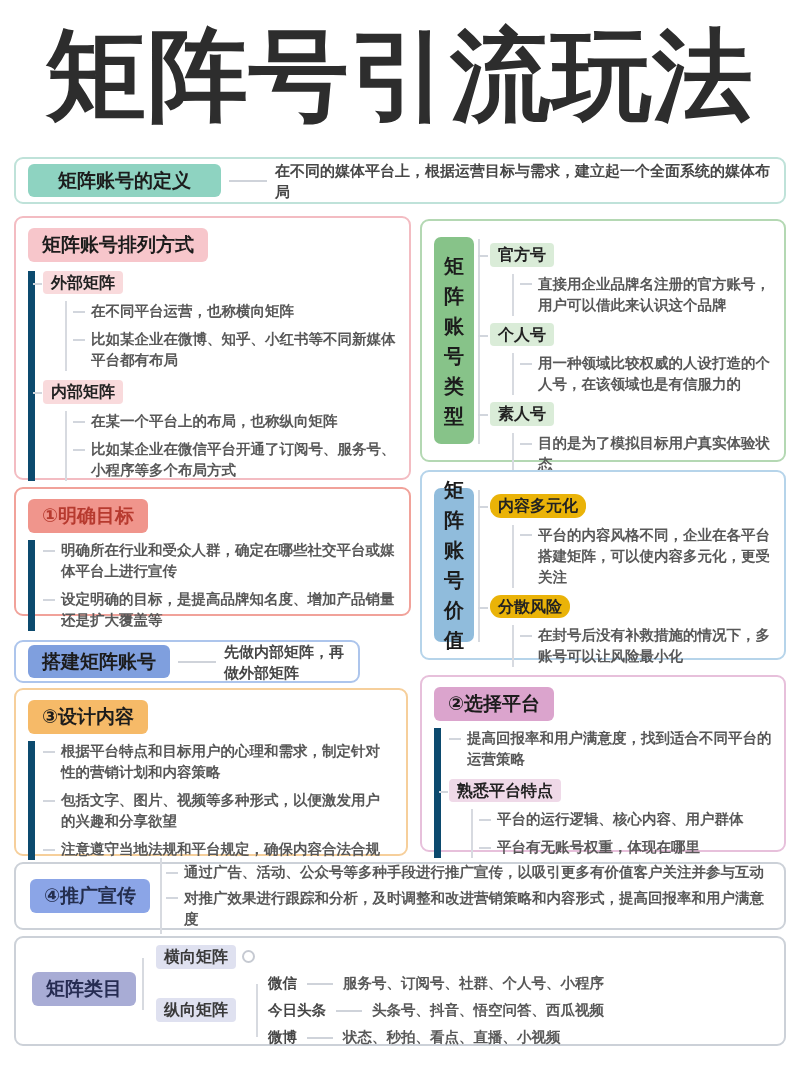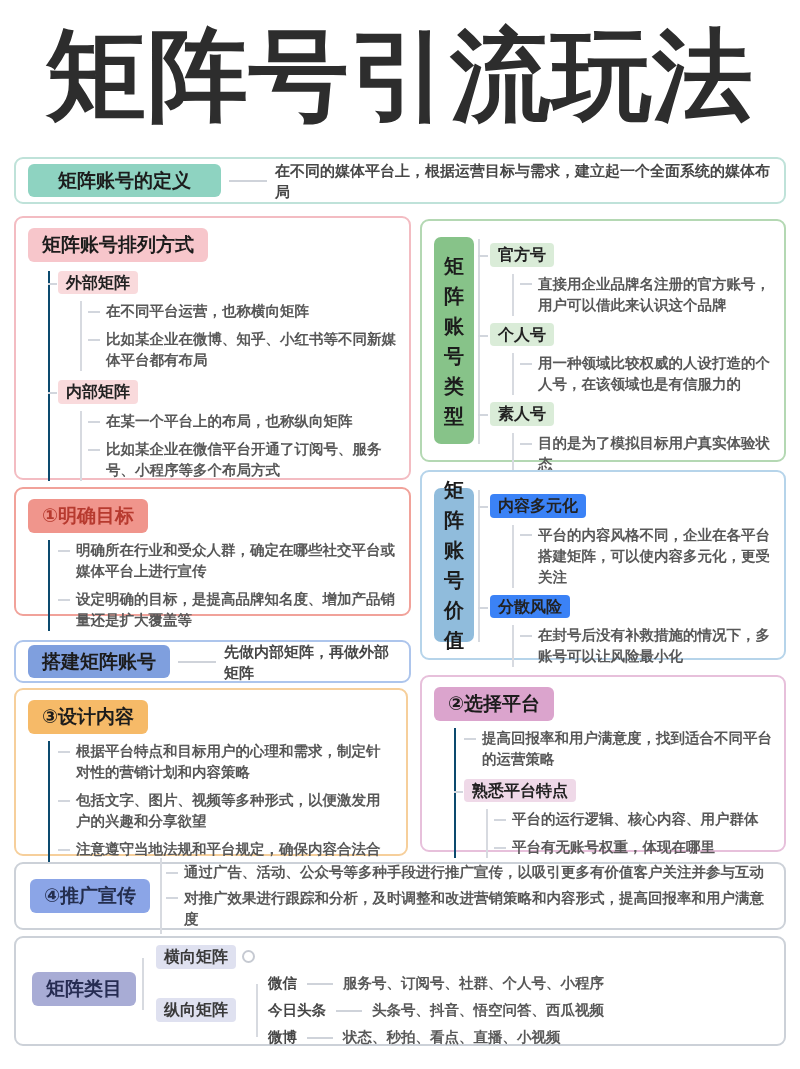--- a/index.html
+++ b/index.html
@@ -15,21 +15,21 @@
 
   .pill{display:inline-block;font-weight:bold;color:#1c1c1c;border-radius:6px;
         padding:4px 14px;font-size:19px;line-height:1.35;white-space:nowrap;}
   .subpill{display:inline-block;font-weight:bold;color:#222;border-radius:4px;
            padding:1px 8px;font-size:16px;line-height:1.35;}
 
   .leafline{position:relative;padding-left:18px;margin:7px 0;font-size:14.5px;font-weight:600;
             line-height:1.45;color:#585858;}
   .leafline::before{content:"";position:absolute;left:0;top:0.68em;width:12px;height:2px;background:#d2d6dd;}
 
-  .tree{margin-left:20px;border-left:2px solid #0c4a6e;padding-left:8px;}
+  .tree{border-left:7px solid #0c4a6e;padding-left:8px;}
   .tree .subrow{position:relative;margin:9px 0 5px;}
   .tree .subrow::before{content:"";position:absolute;left:-10px;top:0.75em;width:9px;height:2px;background:#d2d6dd;}
   .leaves{margin-left:22px;border-left:2px solid #d7dae0;padding-left:6px;}
 
   
   .rowsec{display:flex;align-items:center;gap:0;padding:6px 12px;}
   .hconn{flex:0 0 38px;height:2px;background:#cfd3da;margin:0 8px;}
   .rowdesc{font-size:15px;font-weight:600;color:#474747;line-height:1.4;}
 
   
@@ -48,41 +48,41 @@
   .c-arr    {border-color:#f3bcc2;}
   .p-pink   {background:#f7c6cb;}
   .s-pink   {background:#f9dadc;}
   .c-types  {border-color:#b4d8b3;}
   .p-green  {background:#87c389;}
   .s-green  {background:#daecd8;}
   .c-goal   {border-color:#f1a29a;}
   .p-salmon {background:#f0958c;color:#b73a2f;}
   .c-value  {border-color:#b6d4ea;}
   .p-blue   {background:#90bcdc;}
-  .s-blue   {background:#3b82f6;}
+  .s-blue   {background:#eab308;border-radius:11px;}
   .c-build  {border-color:#adc5ec;}
   .p-royal  {background:#7f9fde;}
   .c-cont   {border-color:#f6cf9b;}
   .p-orange {background:#f6ba68;}
   .c-plat   {border-color:#e7c0db;}
   .p-magenta{background:#dba4cd;}
   .s-magenta{background:#efd9e8;}
   .c-promo  {border-color:#ccd1d8;}
   .p-peri   {background:#8ba5e7;color:#242e4e;}
   .c-cats   {border-color:#ccd1d8;}
   .p-lav    {background:#a8acd5;color:#262c52;}
   .s-lav    {background:#dfe1f0;color:#3a3a3a;}
 
   
   .sec-def  {left:14px;top:157px;width:772px;height:47px;}
   .sec-arr  {left:14px;top:216px;width:397px;height:264px;padding:10px 12px;}
   .sec-types{left:420px;top:219px;width:366px;height:243px;}
   .sec-goal {left:14px;top:487px;width:397px;height:129px;padding:10px 12px;}
   .sec-value{left:420px;top:470px;width:366px;height:190px;}
-  .sec-build{left:14px;top:640px;width:397px;height:43px;}
+  .sec-build{left:14px;top:640px;width:346px;height:43px;}
   .sec-cont {left:14px;top:688px;width:394px;height:168px;padding:10px 12px;}
   .sec-plat {left:420px;top:675px;width:366px;height:177px;padding:10px 12px;}
   .sec-promo{left:14px;top:862px;width:772px;height:68px;display:flex;align-items:center;gap:10px;padding:8px 14px;}
   .sec-cats {left:14px;top:936px;width:772px;height:110px;}
 
   
   .promo-lines{flex:1;border-left:2px solid #d7dae0;padding-left:4px;}
   .promo-lines .leafline{margin:4px 0;}
 
   

